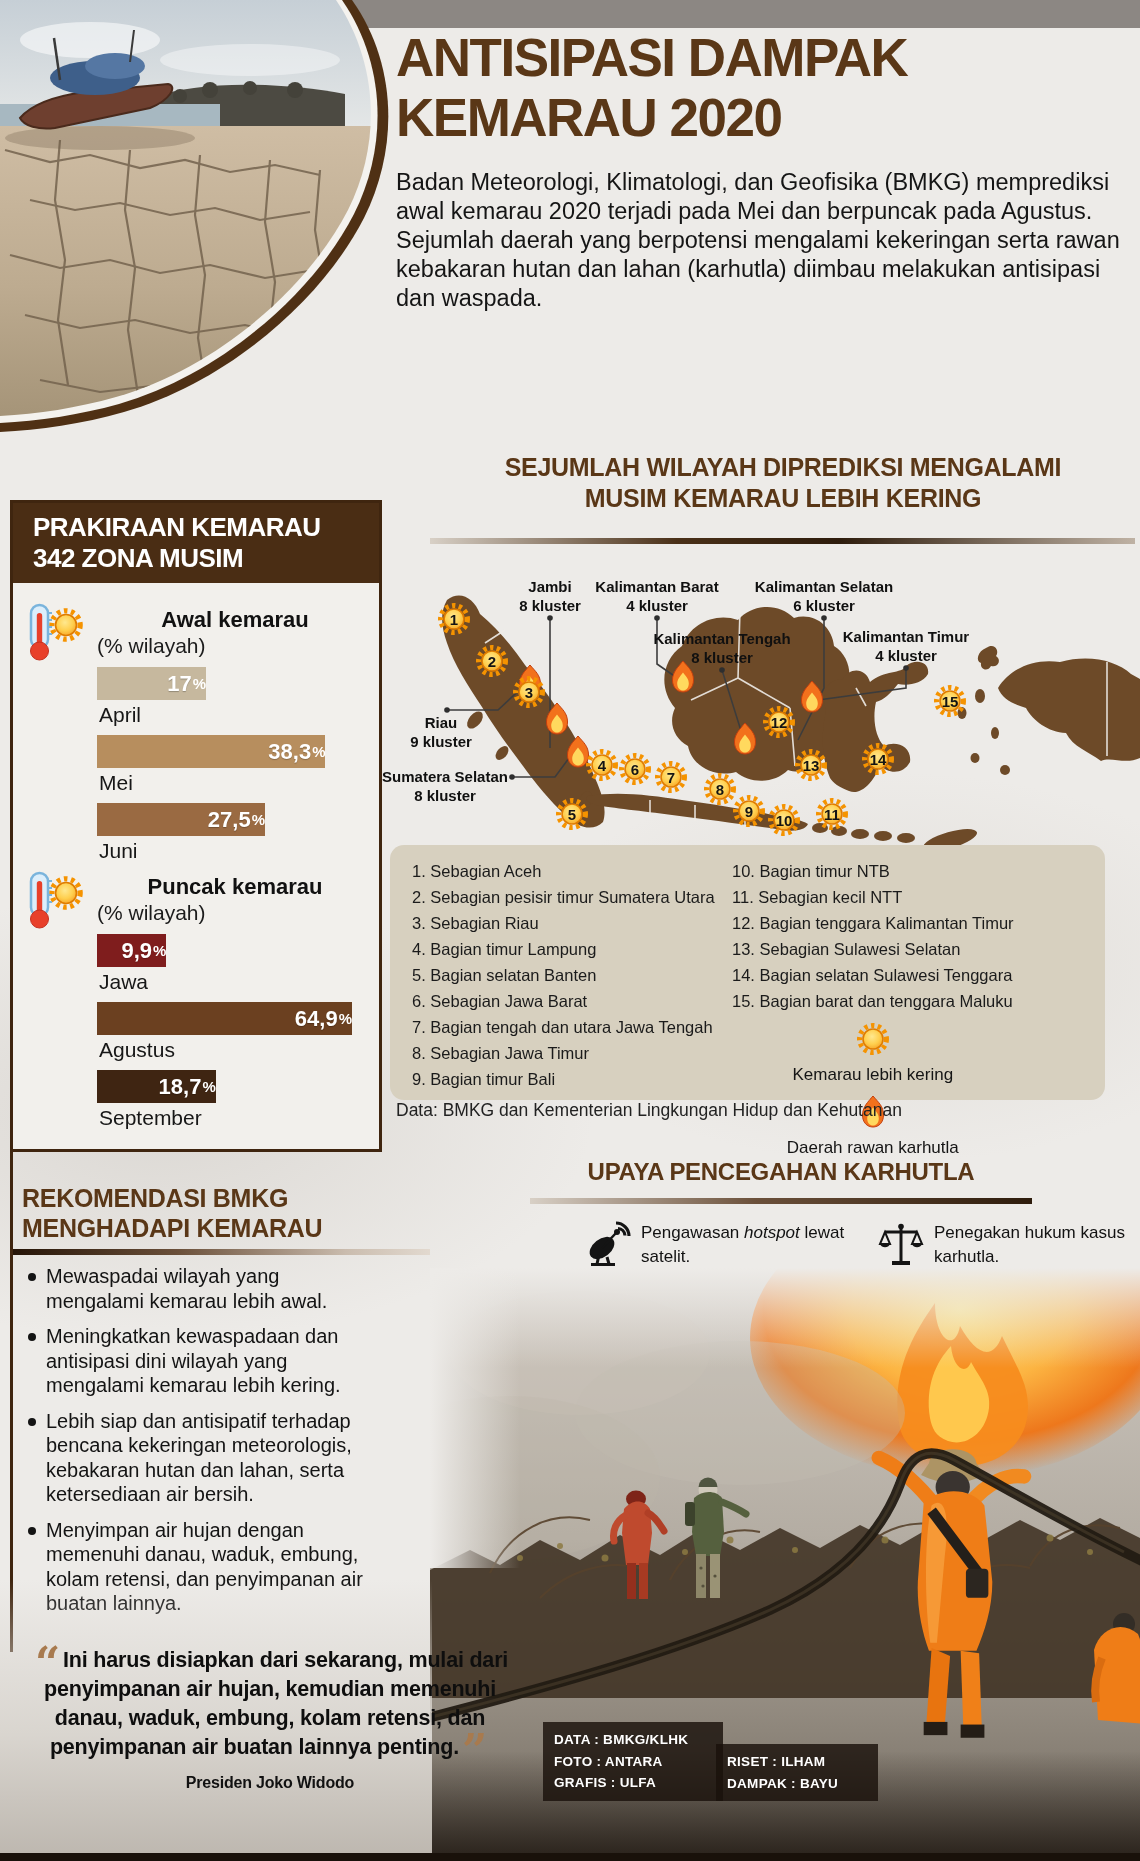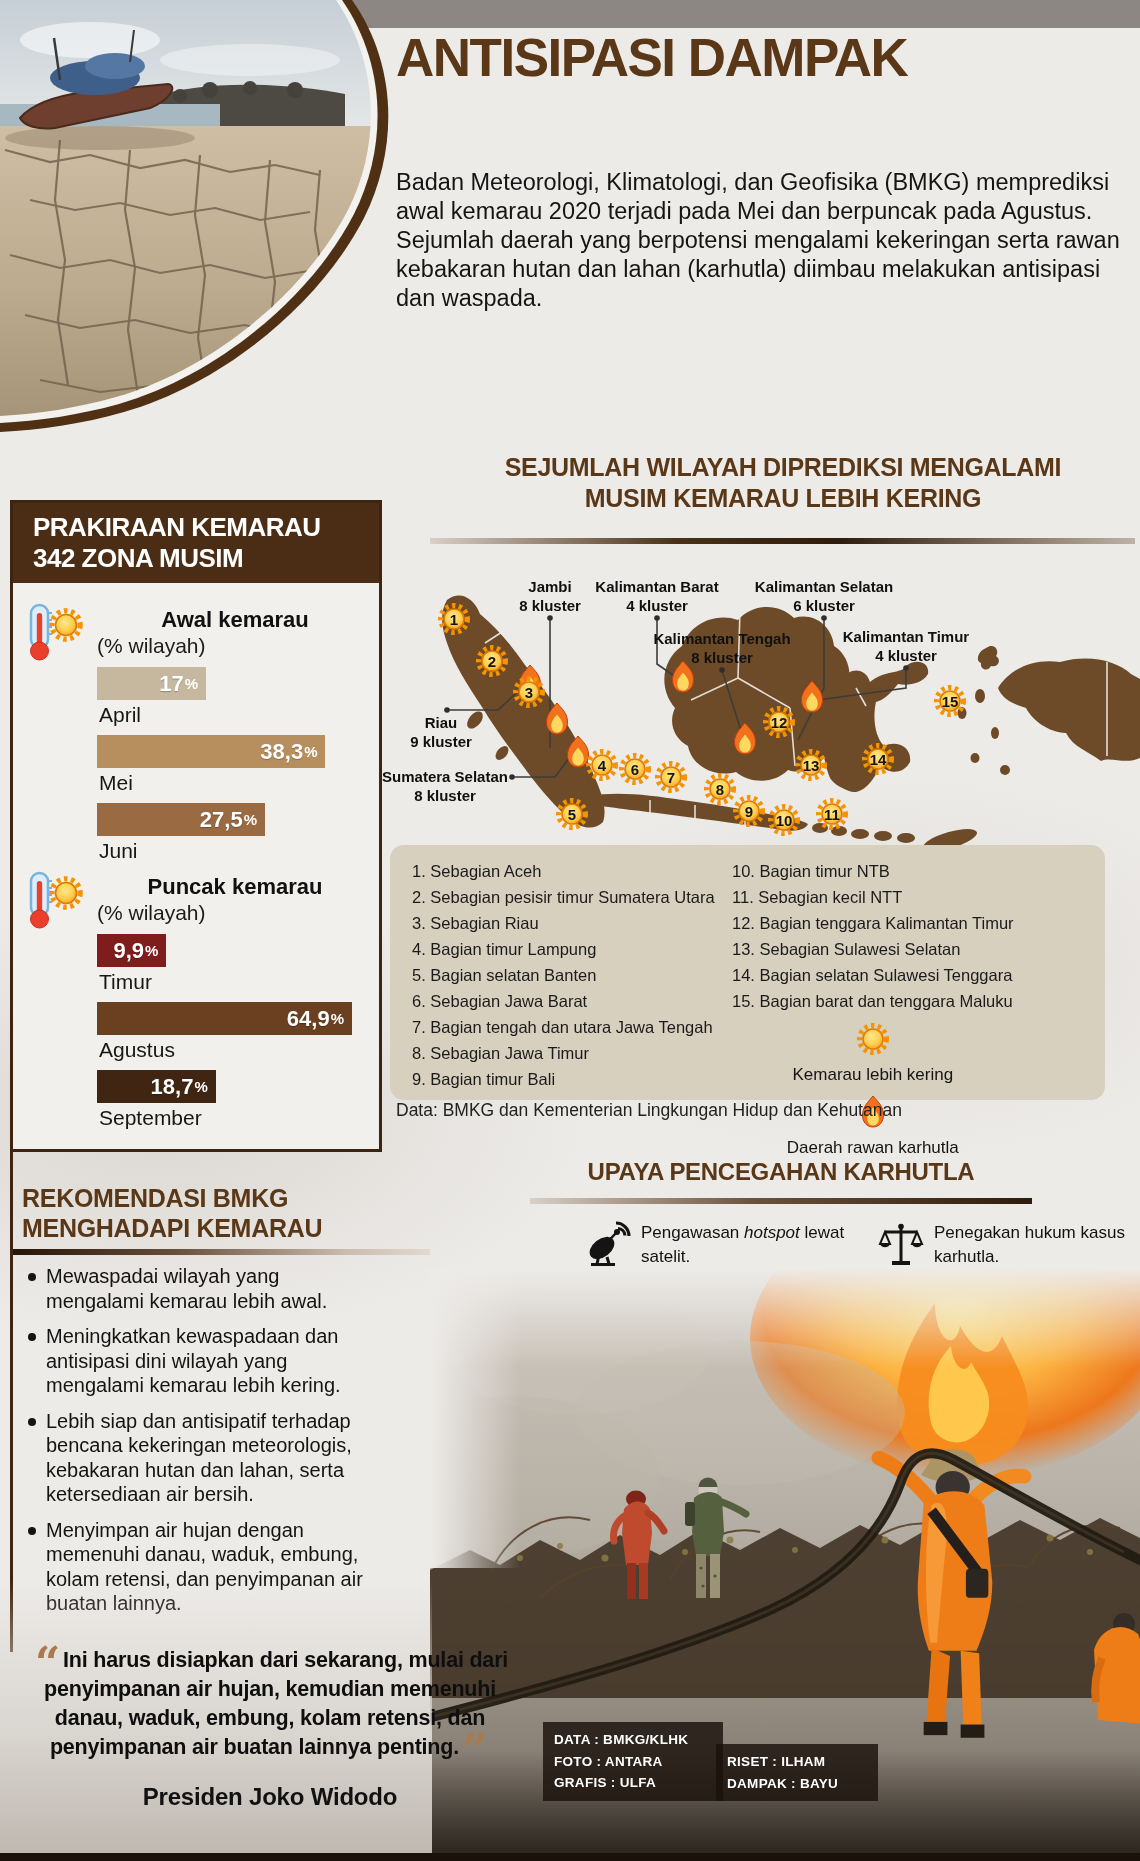--- a/index.html
+++ b/index.html
@@ -16,21 +16,21 @@
   #intro{left:396px;top:168px;width:742px;font-size:23.5px;line-height:29px;color:#151515;}
   
   #forecast-panel{left:10px;top:500px;width:372px;height:652px;border:3px solid #3f250f;background:#f2f0ec;box-sizing:border-box;}
   .panel-head{background:#4a2d14;color:#fff;height:80px;box-sizing:border-box;padding:9px 0 0 20px;font-size:26px;font-weight:800;line-height:31px;letter-spacing:-0.5px;}
   .thermo-icon{position:absolute;left:8px;width:66px;height:66px;}
   .fgroup{position:absolute;left:84px;width:276px;}
   .fgroup .glabel{font-size:22px;font-weight:800;color:#111;line-height:26px;text-align:center;}
   .fgroup .gsub{font-size:21px;line-height:26px;color:#1c1c1c;}
   .bars{margin-top:8px;}
   .bar-row{margin:0;}
-  .bar{height:33px;display:flex;justify-content:flex-end;align-items:center;padding-right:8px;box-sizing:border-box;color:#fff;}
+  .bar{height:33px;display:flex;justify-content:flex-end;align-items:center;box-sizing:border-box;color:#fff;}
   .bar-val{font-size:22px;font-weight:800;text-shadow:0 1px 1px rgba(0,0,0,.25);}
   .bar-pct{font-size:15px;font-weight:800;margin-left:1px;}
   .bar-month{font-size:21px;color:#171717;line-height:25px;margin:2px 0 8px 2px;}
   
   #map-heading{left:430px;top:452px;width:706px;text-align:center;font-size:25px;line-height:31px;font-weight:800;color:#5a3717;letter-spacing:-0.3px;}
   .divider{height:6px;}
   #map-divider{left:430px;top:538px;width:705px;background:linear-gradient(90deg,#d8d0c6,#4a3018 35%,#2e1c0c 58%,#bfb2a4);}
   #mapsvg{left:350px;top:548px;}
   .maplbl{font:700 15px "Liberation Sans",sans-serif;fill:#101010;text-anchor:middle;}
   .mnum{font:800 15px "Liberation Sans",sans-serif;fill:#141414;text-anchor:middle;}
@@ -46,21 +46,21 @@
   
   #rekom-heading{left:22px;top:1183px;width:360px;font-size:25px;line-height:30px;font-weight:800;color:#5a3717;letter-spacing:-0.3px;}
   #rekom-divider{left:10px;top:1249px;width:420px;background:linear-gradient(90deg,#241306,#6b503a 40%,#cabcae 80%,#e2d9cf);}
   #rekom-list{left:24px;top:1264px;width:352px;margin:0;padding:0;list-style:none;}
   #rekom-list li{position:relative;padding-left:22px;font-size:20px;line-height:24.5px;margin-bottom:11px;color:#141414;}
   #rekom-list li::before{content:"";position:absolute;left:4px;top:9px;width:8px;height:8px;border-radius:50%;background:#141414;}
   #left-rule{left:10px;top:1152px;width:3px;height:500px;background:#3f250f;}
   
   #quote-block{left:28px;top:1646px;width:484px;text-align:center;font-size:21.5px;font-weight:700;line-height:29px;color:#0e0e0e;letter-spacing:-0.2px;}
   .qmark{font-family:"DejaVu Serif",serif;font-size:44px;color:#a87a4e;line-height:0;vertical-align:-12px;margin:0 3px;font-weight:700;}
-  #quote-author{margin-top:20px;font-size:24px;font-weight:700;color:#111;}
+  #quote-author{margin-top:6px;font-size:16px;font-weight:700;color:#111;}
   
   #prev-heading{left:530px;top:1158px;width:502px;text-align:center;font-size:24px;font-weight:800;color:#5a3717;letter-spacing:-0.3px;}
   #prev-divider{left:530px;top:1198px;width:502px;background:linear-gradient(90deg,#d8d0c6,#6b503a 45%,#2e1c0c);}
   .prev-item{position:absolute;display:flex;gap:10px;}
   .prev-icon{flex:0 0 46px;width:46px;height:46px;}
   .prev-text{font-size:17px;line-height:24px;color:#121212;}
   .prev-text em{font-style:italic;}
   
   #firephoto{left:430px;top:1268px;}
   #fade-top{left:430px;top:1268px;width:710px;height:100px;background:linear-gradient(#edebe8,rgba(237,235,232,0));}
@@ -145,20 +145,21 @@
         <ellipse cx="95" cy="78" rx="45" ry="17" fill="#3e5f8a"></ellipse>
         <ellipse cx="115" cy="66" rx="30" ry="13" fill="#5577a3"></ellipse>
         <path d="M60,80 L54,38" stroke="#3a3a3a" stroke-width="2.5"></path>
         <path d="M130,62 L134,30" stroke="#3a3a3a" stroke-width="2"></path>
       </g>
     </g>
   </svg>
 
   <div class="abs" id="title-block">
     <div class="title-line">ANTISIPASI DAMPAK</div>
+    <div class="title-line">KEMARAU 2020</div>
   </div>
   <div class="abs" id="intro">Badan Meteorologi, Klimatologi, dan Geofisika (BMKG) memprediksi awal kemarau 2020 terjadi pada Mei dan berpuncak pada Agustus. Sejumlah daerah yang berpotensi mengalami kekeringan serta rawan kebakaran hutan dan lahan (karhutla) diimbau melakukan antisipasi dan waspada.</div>
 
   <div class="abs" id="forecast-panel">
     <div class="panel-head">
       <div>PRAKIRAAN KEMARAU</div>
       <div>342 ZONA MUSIM</div>
     </div>
     <svg class="thermo-icon" style="top:98px" viewBox="0 0 66 66">
       <use href="#sun-sym" transform="translate(45,24) scale(1.05)"></use>
@@ -213,21 +214,21 @@
     </svg>
     <div class="fgroup" style="top:371px">
       <div class="glabel">Puncak kemarau</div>
       <div class="gsub">(% wilayah)</div>
       <div class="bars">
           <div class="bar-row">
             <div class="bar" style="width: 69.44px; background: #7f1d1d;">
               <span class="bar-val">9,9</span>
               <span class="bar-pct">%</span>
             </div>
-            <div class="bar-month">Timur</div>
+            <div class="bar-month">Jawa</div>
           </div>
           <div class="bar-row">
             <div class="bar" style="width: 255px; background: rgb(107, 64, 32);">
               <span class="bar-val">64,9</span>
               <span class="bar-pct">%</span>
             </div>
             <div class="bar-month">Agustus</div>
           </div>
           <div class="bar-row">
             <div class="bar" style="width: 118.72px; background: rgb(63, 37, 18);">

